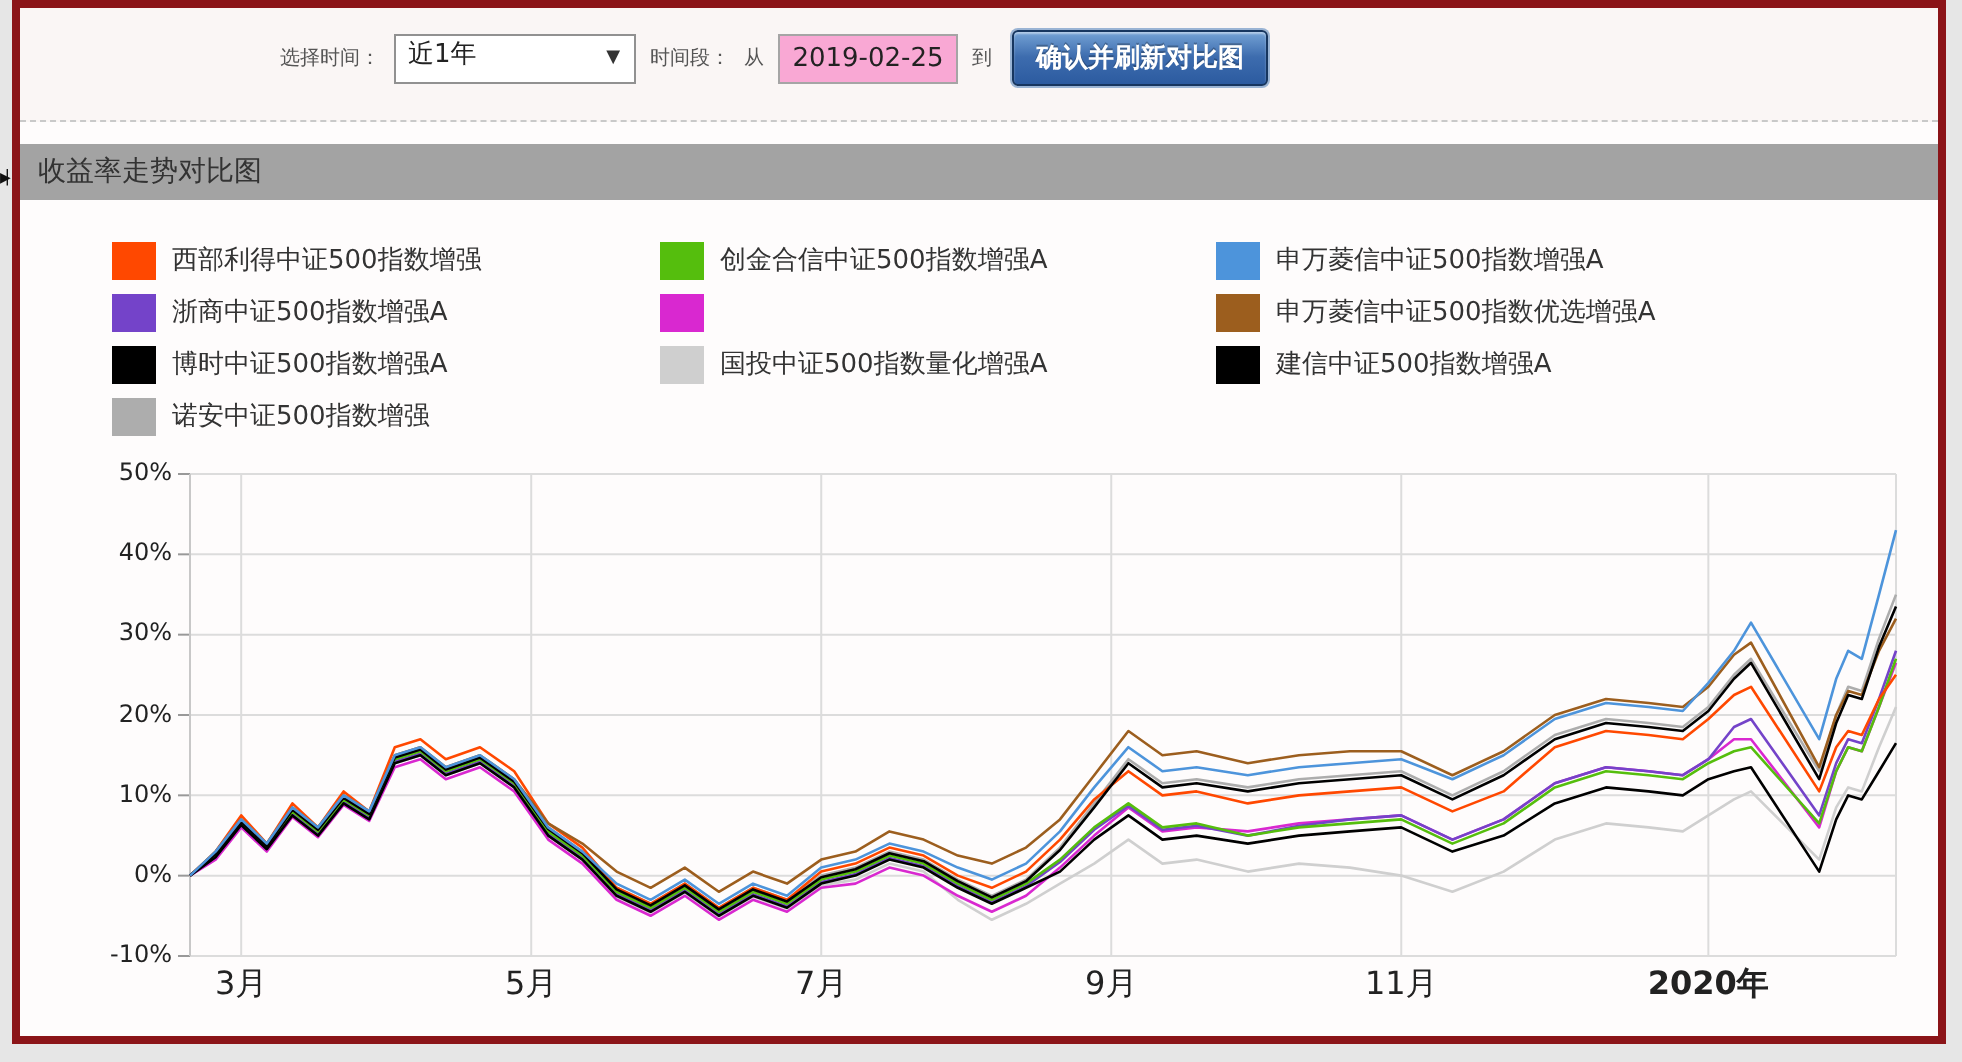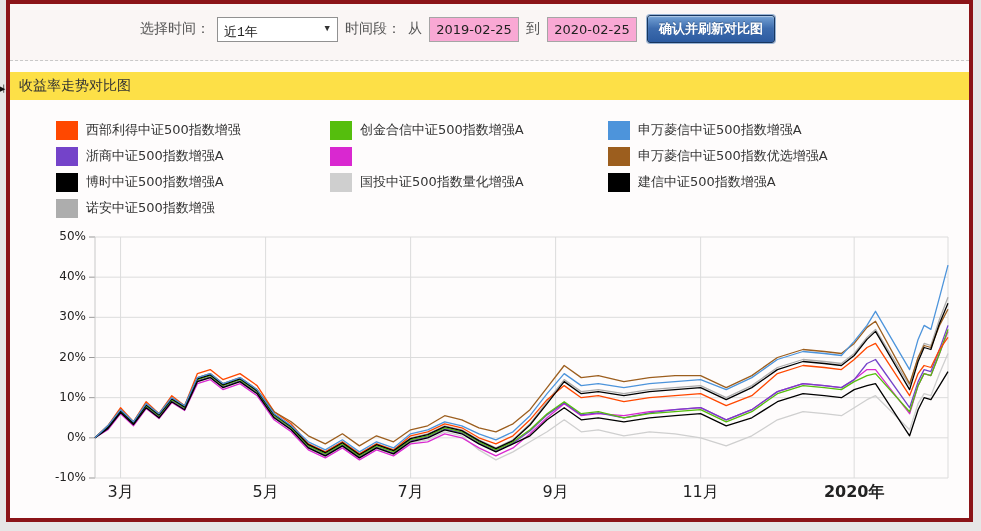--- a/index.html
+++ b/index.html
@@ -15,24 +15,24 @@
   }
   
   .toolbar {
     position:absolute; left:0; top:0; width:100%; height:57px;
     background:#faf6f5; border-bottom:1px dashed #c9c9c9;
   }
   .toolbar-inner {
     position:absolute; left:130px; top:8px; height:34px;
     display:flex; align-items:center; gap:7px;
   }
-  .tb-label { font-size:14px; color:#555; white-space:nowrap; }
+  .tb-label { font-size:10px; color:#555; white-space:nowrap; }
   .fake-select {
     width:121px; height:25px; background:#fff; border:1px solid #919191;
-    position:relative; display:flex; align-items:flex-end; cursor:default;font-family:Liberation Mono, monospace;
+    position:relative; display:flex; align-items:flex-start; cursor:default;
   }
   .fake-select .sel-text { font-size:13px; color:#222; padding-left:6px; }
   .fake-select .sel-arrow {
     position:absolute; right:7px; top:6px; font-size:9px; color:#333;
   }
   .date-input {
     width:90px; height:25px; border:1px solid #a5a5a5; background:#f9a8d4;
     font-size:13px; color:#222; text-align:center;
     font-family:"DejaVu Sans","Liberation Sans",sans-serif;
   }
@@ -41,21 +41,21 @@
     background:linear-gradient(#74a2d5,#3d6cae 48%,#2c5ba0);
     border:1px solid #17365f; border-radius:3px;
     box-shadow:inset 0 1px 1px rgba(255,255,255,.45), 0 0 0 1px #9ab4d4;
     color:#fff; font-size:13px; font-weight:bold; cursor:pointer;
     font-family:"DejaVu Sans","Liberation Sans",sans-serif;
     text-shadow:0 -1px 0 rgba(0,0,0,.25);
   }
   
   .section-bar {
     position:absolute; left:0; top:68px; width:100%; height:28px;
-    background:#fde047; display:flex; align-items:center;
+    background:#a3a3a3; display:flex; align-items:center;
   }
   .section-title { font-size:14px; color:#333; padding-left:9px; }
   .collapse-icon {
     position:absolute; left:0; top:83px; width:6px; height:12px;
     font-size:7px; color:#111; line-height:12px; z-index:5; cursor:pointer;
     letter-spacing:-2px;
   }
   
   .legend {
     position:absolute; left:46px; top:113px; width:880px;
@@ -89,21 +89,20 @@
     <div class="toolbar-inner">
       <span class="tb-label">选择时间：</span>
       <div class="fake-select">
         <span class="sel-text">近1年</span>
         <span class="sel-arrow">▼</span>
       </div>
       <span class="tb-label">时间段：</span>
       <span class="tb-label">从</span>
       <input class="date-input" value="2019-02-25" style="">
       <span class="tb-label">到</span>
-      <input class="date-input" value="2020-02-25" style="">
       <button class="refresh-btn">确认并刷新对比图</button>
     </div>
   </div>
 
   <div class="section-bar">
     <span class="section-title">收益率走势对比图</span>
   </div>
 
   <div class="legend">
       <div class="legend-item">

